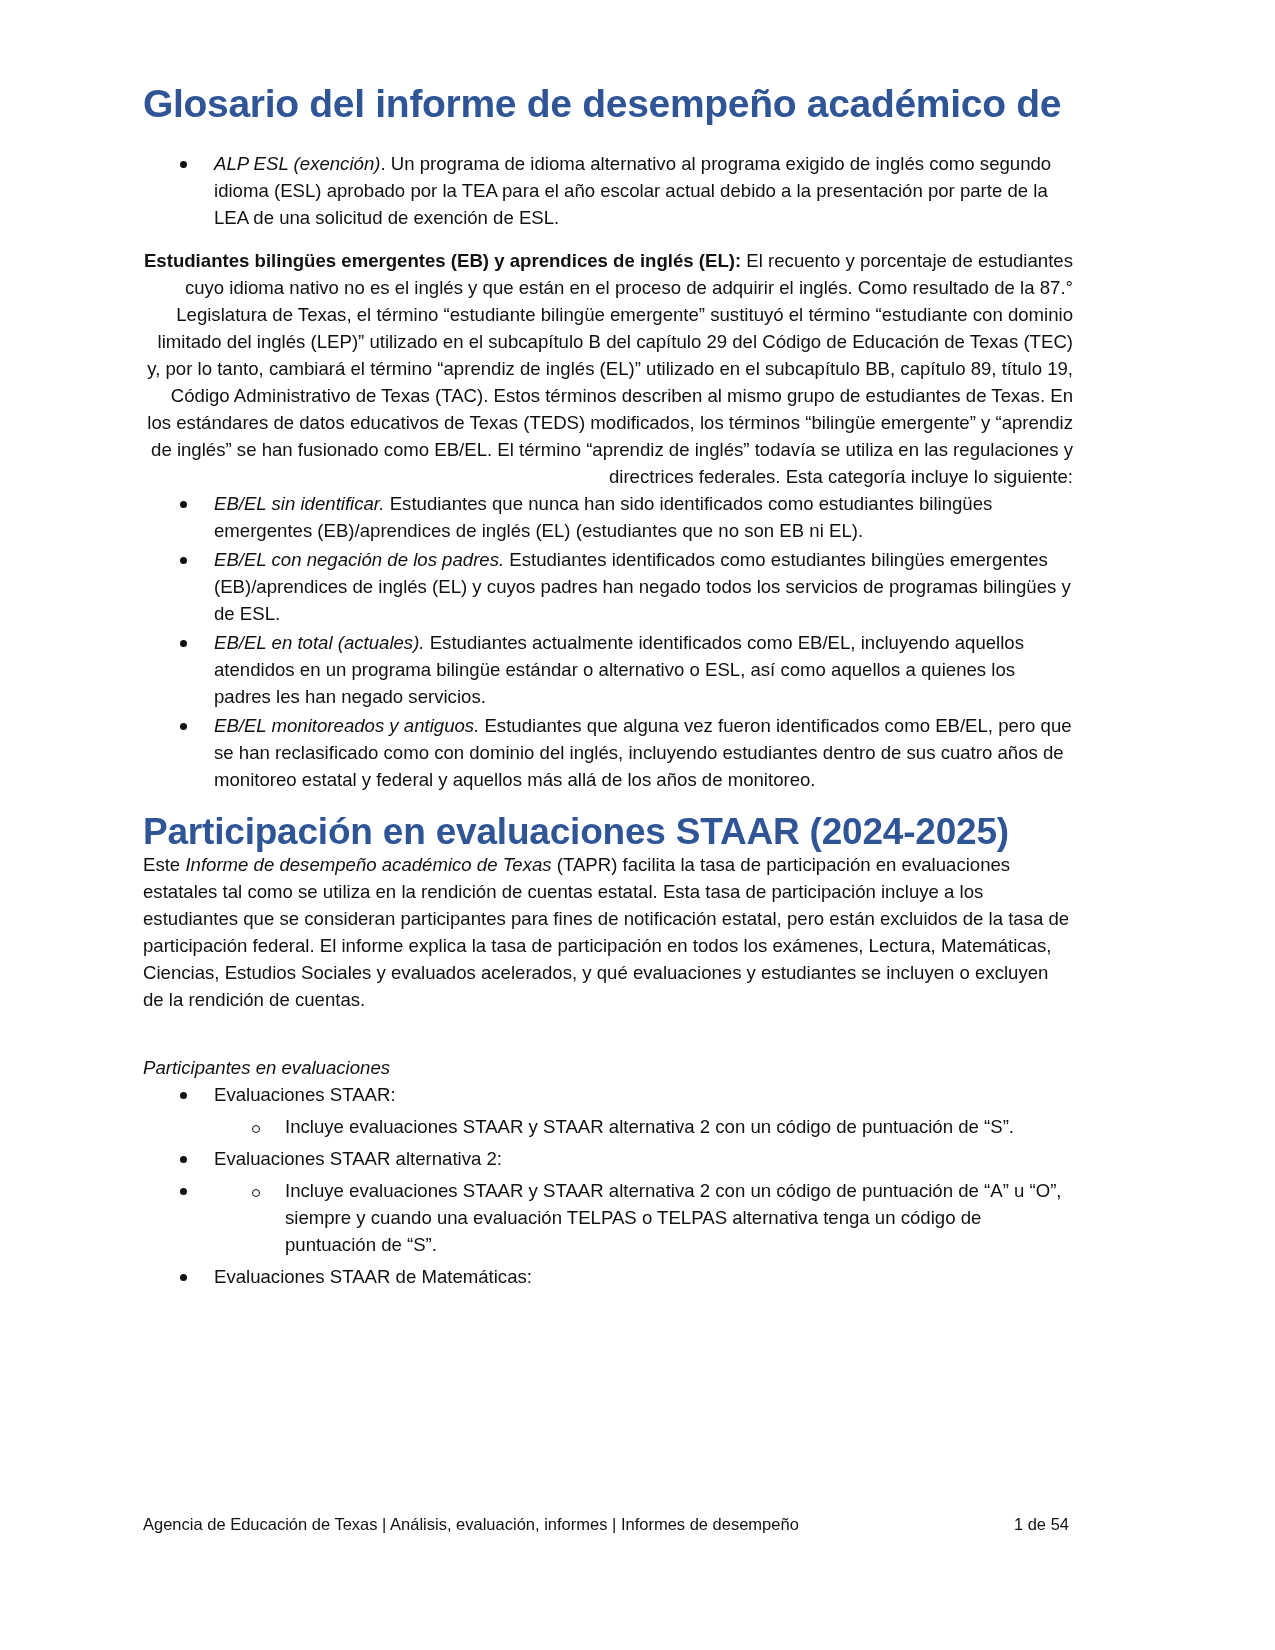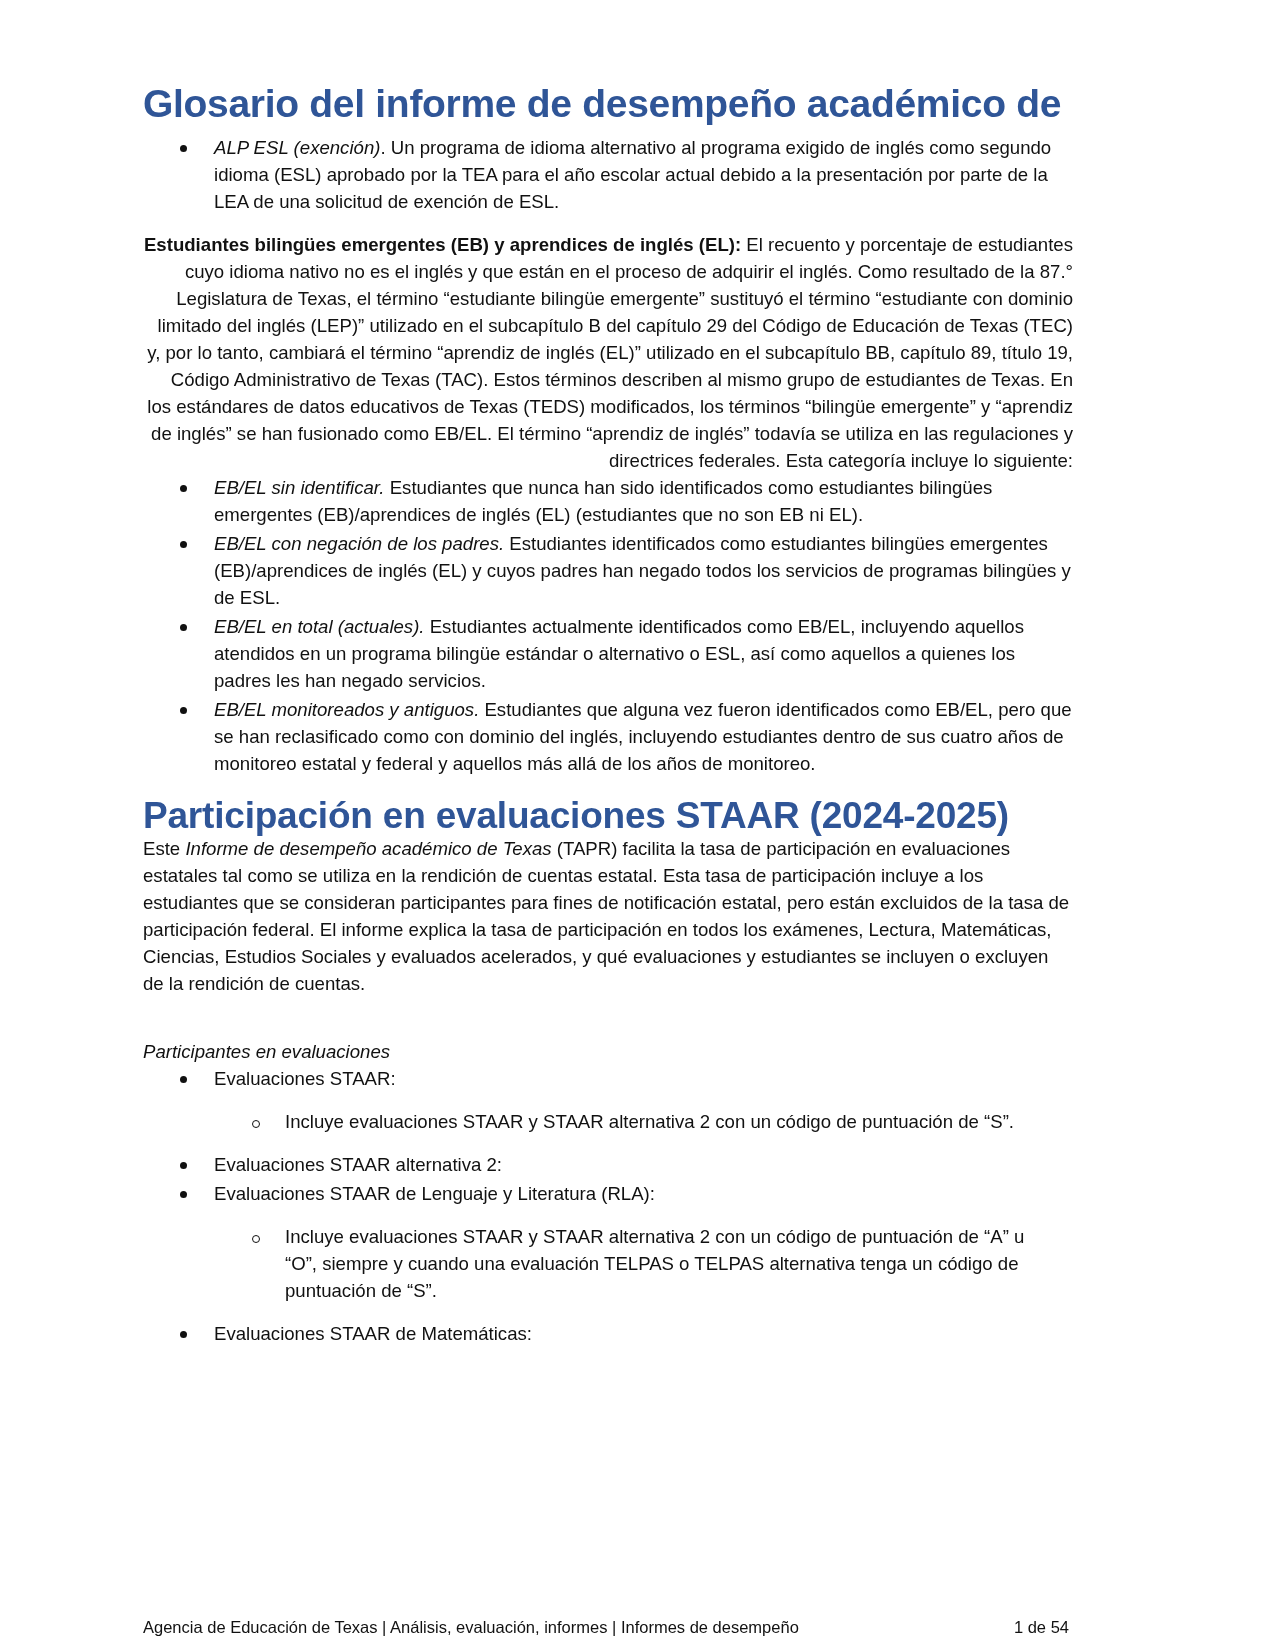--- a/index.html
+++ b/index.html
@@ -4,44 +4,44 @@
   <style>
     html, body { margin: 0; padding: 0; background: #ffffff; }
     body {
       width: 1275px; height: 1650px; position: relative; overflow: hidden;
       font-family: "Liberation Sans", "DejaVu Sans", sans-serif;
       color: #111111;
     }
     .page { position: absolute; left: 143px; top: 70px; width: 930px; }
     .title {
       color: #2f5597; font-weight: bold; font-size: 39px; line-height: 52px;
-      margin: 8px 0 4px 0; letter-spacing: -0.3px;
+      margin: 8px 0 20px 0; letter-spacing: -0.3px;
     }
     .h2 {
       color: #2f5597; font-weight: bold; font-size: 37px; line-height: 34px;
       margin: 22px 0 2px 0; letter-spacing: -0.2px;
     }
     p, li { font-size: 18.6px; line-height: 27px; margin: 0; }
     p.para { margin-top: 12px; }
     ul.bul { list-style: none; margin: 0; padding: 0 0 0 71px; }
     ul.bul > li { position: relative; margin-bottom: 2px; }
     ul.bul > li .dot {
       position: absolute; left: -34px; top: 11px; width: 7px; height: 7px;
       background: #111; border-radius: 50%;
     }
-    ul.sub { list-style: none; margin: 16px; padding: 0 0 0 71px; }
+    ul.sub { list-style: none; margin: 5px; padding: 0 0 0 71px; }
     ul.sub > li { position: relative; }
     ul.sub > li .circ {
       position: absolute; left: -33px; top: 12px; width: 6px; height: 6px;
       border: 1.3px solid #111; border-radius: 50%;
     }
     .ital { font-style: italic; }
     .bold { font-weight: bold; }
     .footer {
-      position: absolute; left: 143px; top: 1616px; width: 930px;
+      position: absolute; left: 143px; top: 1513px; width: 930px;
       font-size: 16.5px; line-height: 22px; display: flex; justify-content: space-between;
     }
   </style>
 </head>
 <body>
 
 <div class="page">
   <div class="title">
     <span>Glosario del informe de desempeño académico de</span><br>
   </div>
@@ -94,21 +94,20 @@
           <span>Incluye evaluaciones STAAR y STAAR alternativa 2 con un código de puntuación de “S”.</span>
         </li>
       </ul>
     </li>
     <li>
       <span class="dot"></span>
       <span>Evaluaciones STAAR alternativa 2:</span>
     </li>
     <li>
       <span class="dot"></span>
-      <span>Evaluaciones STAAR de Lenguaje y Literatura (RLA):</span>
       <ul class="sub" style="margin-left:-71px; padding-left:142px;">
         <li>
           <span class="circ"></span>
           <span>Incluye evaluaciones STAAR y STAAR alternativa 2 con un código de puntuación de “A” u “O”, siempre y cuando una evaluación TELPAS o TELPAS alternativa tenga un código de puntuación de “S”.</span>
         </li>
       </ul>
     </li>
     <li>
       <span class="dot"></span>
       <span>Evaluaciones STAAR de Matemáticas:</span>

